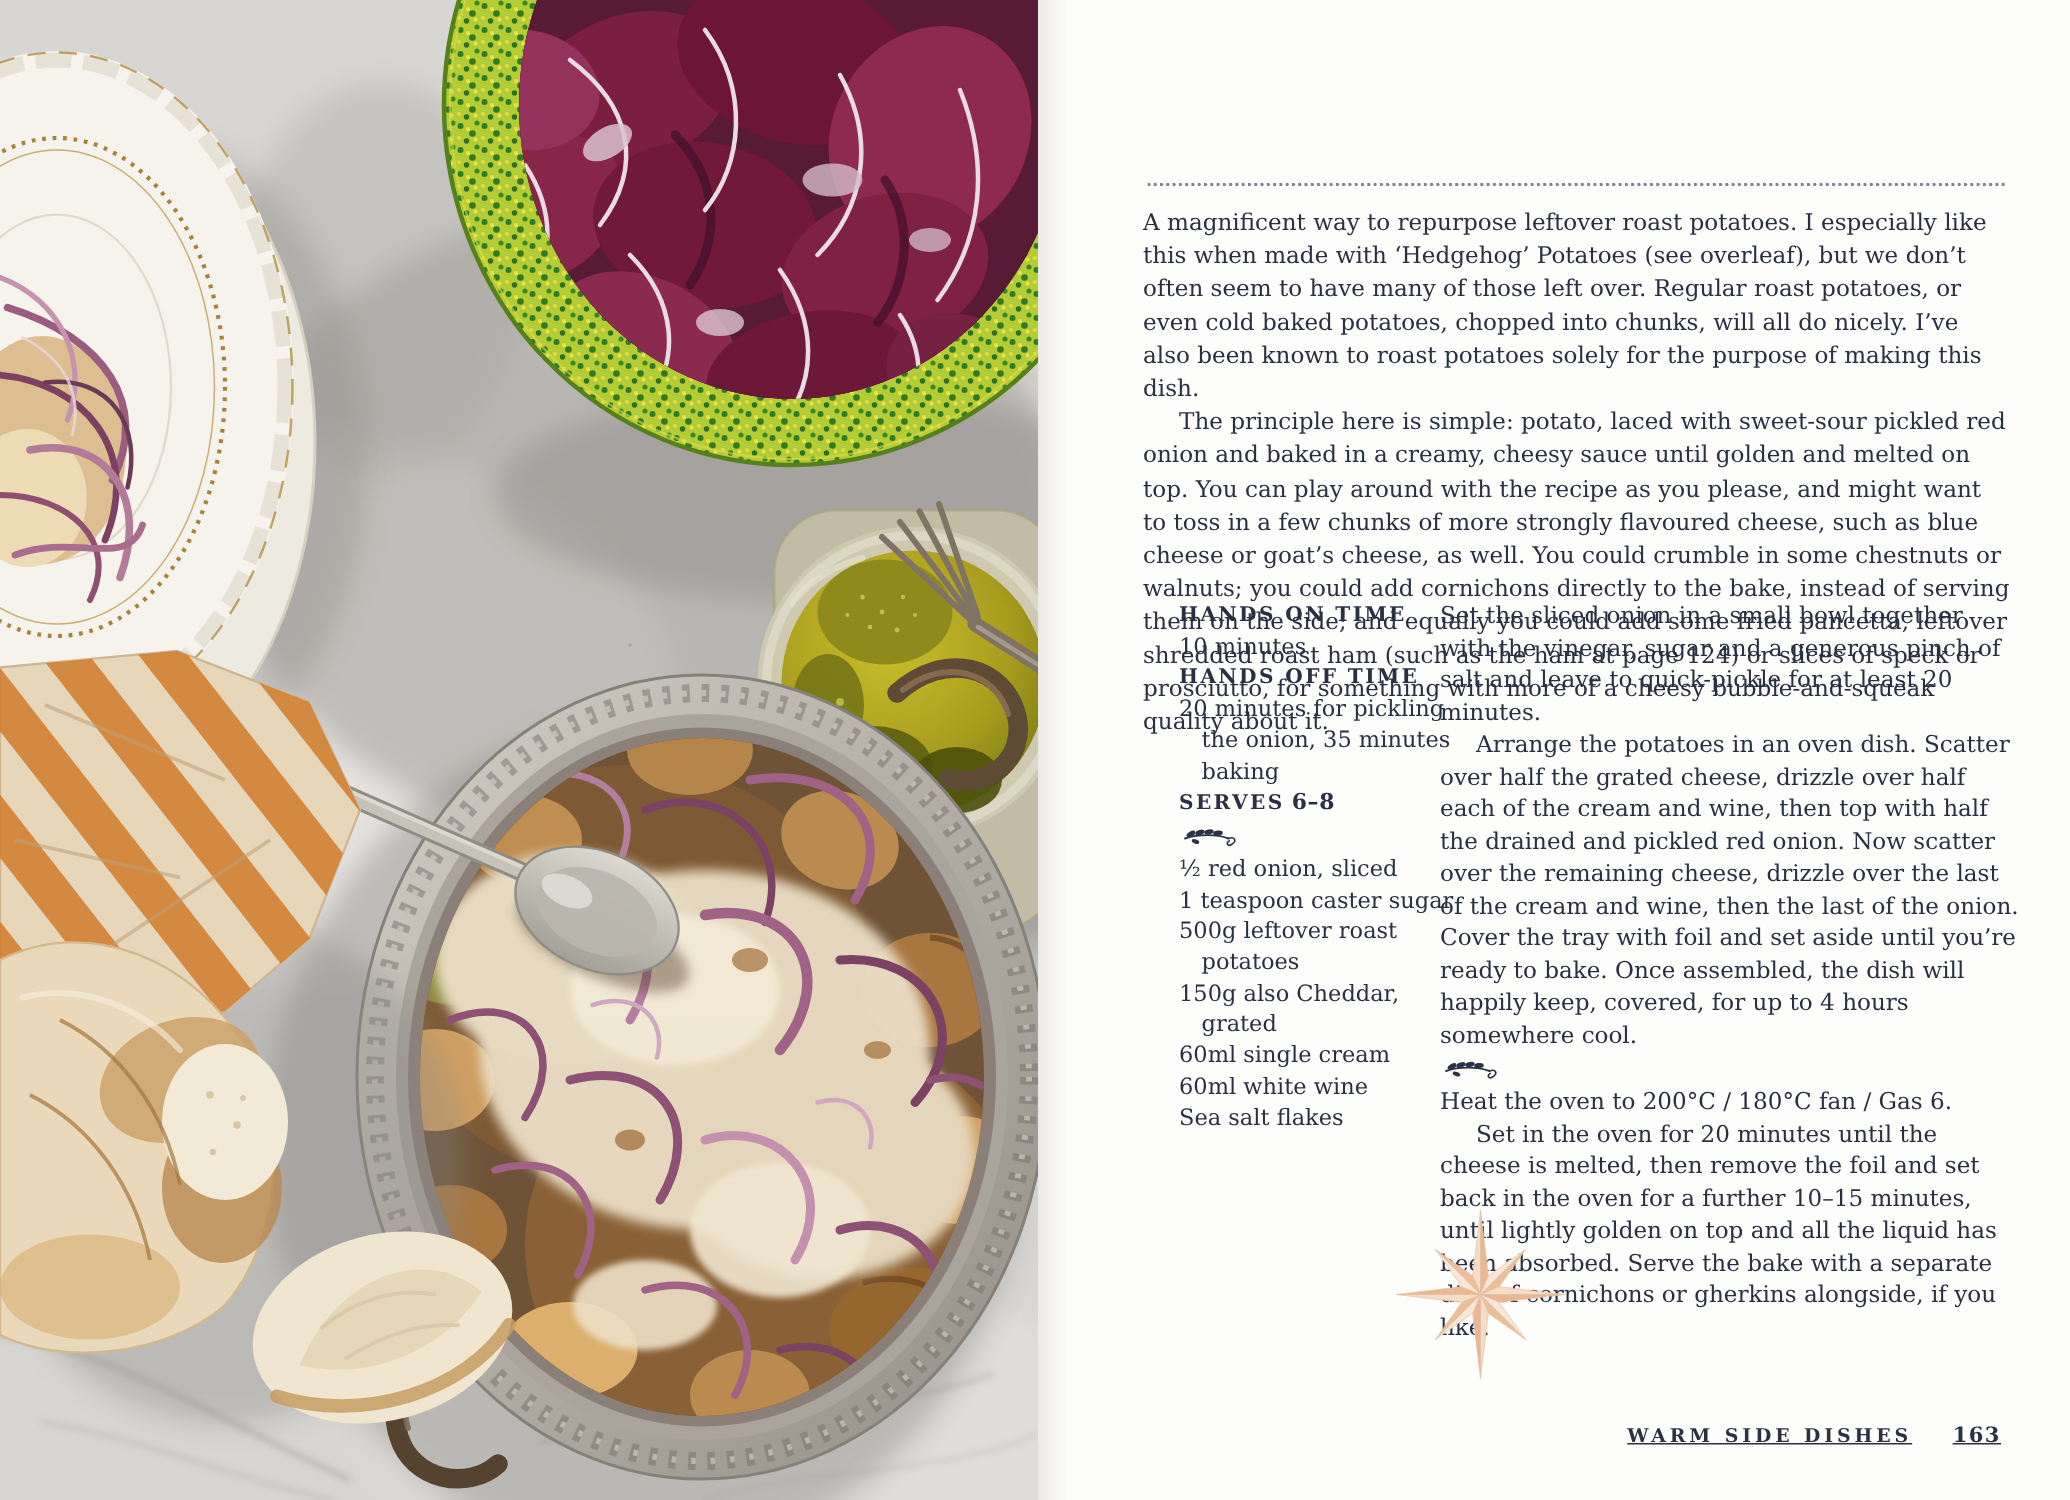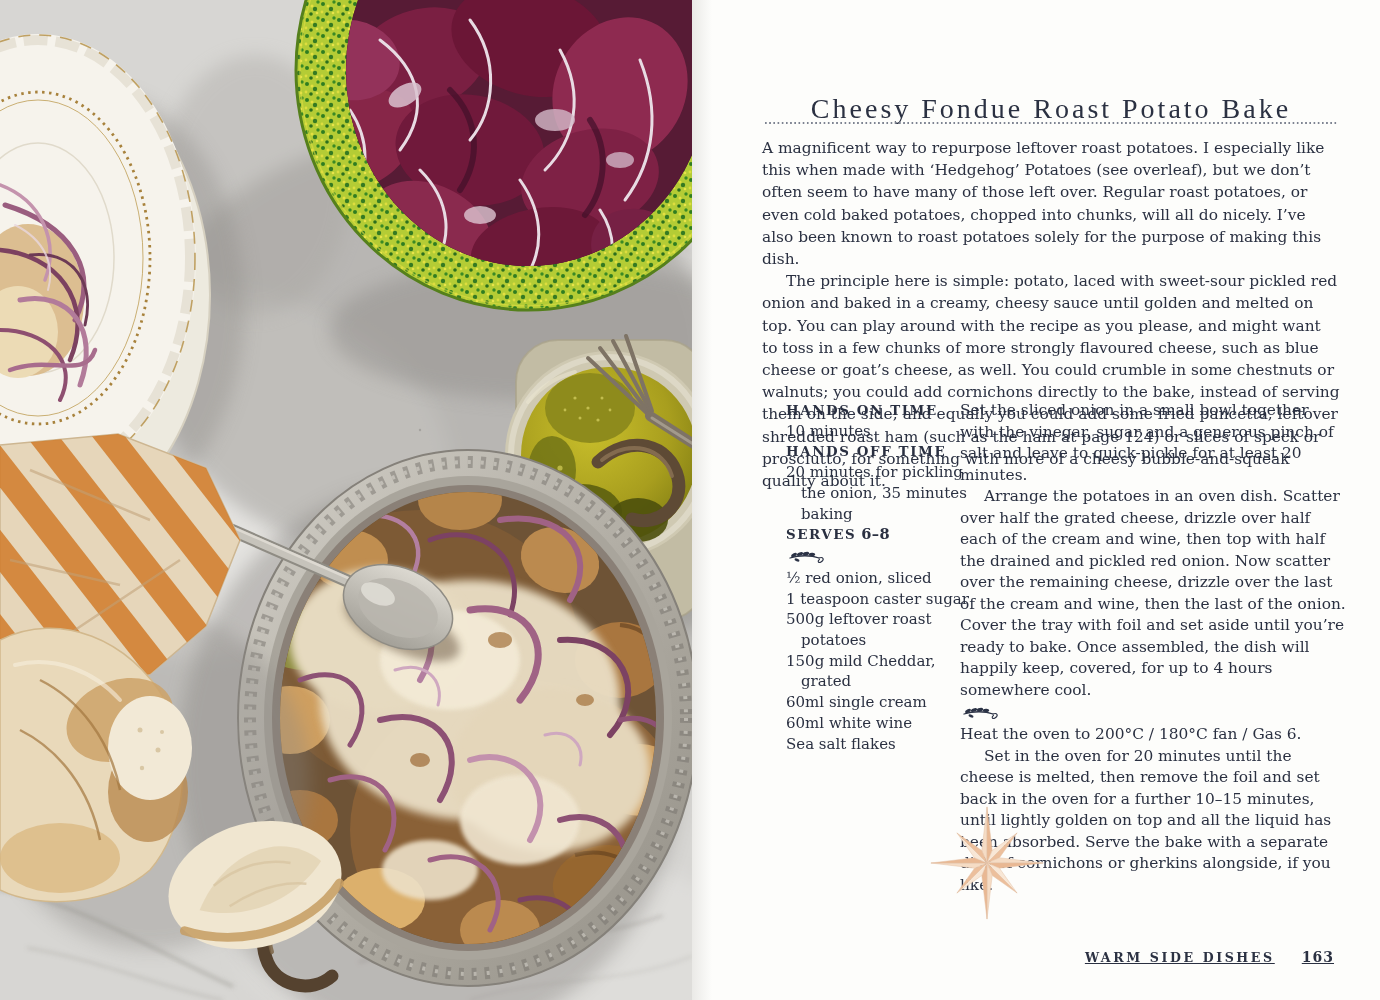--- a/index.html
+++ b/index.html
@@ -328,21 +328,20 @@
           <path d="M-80,26 C-30,58 42,56 82,20" fill="none" stroke="#c59c62" stroke-width="9" opacity=".85" stroke-linecap="round"></path>
           <path d="M-40,-10 C-15,-22 15,-24 40,-12 M-30,14 C0,4 28,4 50,12" fill="none" stroke="#d8c6a3" stroke-width="2.5" opacity=".8"></path>
         </g>
       </g>
     </svg>
   </div>
 
   <div class="page">
     <div class="gutter"></div>
 
-    <h1 class="title">Cheesy Fondue Roast Potato Bake</h1>
     <div class="title-rule"></div>
 
     <div class="intro">
       <p>A magnificent way to repurpose leftover roast potatoes. I especially like this when made with ‘Hedgehog’ Potatoes (see overleaf), but we don’t often seem to have many of those left over. Regular roast potatoes, or even cold baked potatoes, chopped into chunks, will all do nicely. I’ve also been known to roast potatoes solely for the purpose of making this dish.</p>
       <p class="ind">The principle here is simple: potato, laced with sweet-sour pickled red onion and baked in a creamy, cheesy sauce until golden and melted on top. You can play around with the recipe as you please, and might want to toss in a few chunks of more strongly flavoured cheese, such as blue cheese or goat’s cheese, as well. You could crumble in some chestnuts or walnuts; you could add cornichons directly to the bake, instead of serving them on the side; and equally you could add some fried pancetta, leftover shredded roast ham (such as the ham at page 124) or slices of speck or prosciutto, for something with more of a cheesy bubble-and-squeak quality about it.</p>
     </div>
 
     <div class="meta">
       <div class="label">HANDS ON TIME</div>
       <div>10 minutes</div>
@@ -358,21 +357,21 @@
         <ellipse cx="12" cy="4" rx="3.2" ry="1.7" fill="#2b3245" transform="rotate(-18 12 4)"></ellipse>
         <ellipse cx="18" cy="3.6" rx="3.2" ry="1.7" fill="#2b3245" transform="rotate(-10 18 3.6)"></ellipse>
         <ellipse cx="24" cy="4.4" rx="3.2" ry="1.7" fill="#2b3245" transform="rotate(-4 24 4.4)"></ellipse>
         <ellipse cx="9" cy="10" rx="2.6" ry="1.4" fill="#2b3245" transform="rotate(20 9 10)"></ellipse>
         <path d="M31,8 c4,-1.5 6,1.5 2,4 c-2.5,1.5 -4,-1 -1.5,-2.4" stroke="#2b3245" stroke-width="1.1" fill="none" stroke-linecap="round"></path>
       </svg>
       <ul class="ing-list">
         <li>½ red onion, sliced</li>
         <li>1 teaspoon caster sugar</li>
         <li>500g leftover roast potatoes</li>
-        <li>150g mild Cheddar, grated</li>
+        <li>150g also Cheddar, grated</li>
         <li>60ml single cream</li>
         <li>60ml white wine</li>
         <li>Sea salt flakes</li>
       </ul>
     </div>
 
     <div class="method">
       <p>Set the sliced onion in a small bowl together with the vinegar, sugar and a generous pinch of salt and leave to quick-pickle for at least 20 minutes.</p>
       <p class="ind">Arrange the potatoes in an oven dish. Scatter over half the grated cheese, drizzle over half each of the cream and wine, then top with half the drained and pickled red onion. Now scatter over the remaining cheese, drizzle over the last of the cream and wine, then the last of the onion. Cover the tray with foil and set aside until you’re ready to bake. Once assembled, the dish will happily keep, covered, for up to 4 hours somewhere cool.</p>
       <svg class="flourish" width="38" height="14" viewBox="0 0 38 14" aria-hidden="true">

